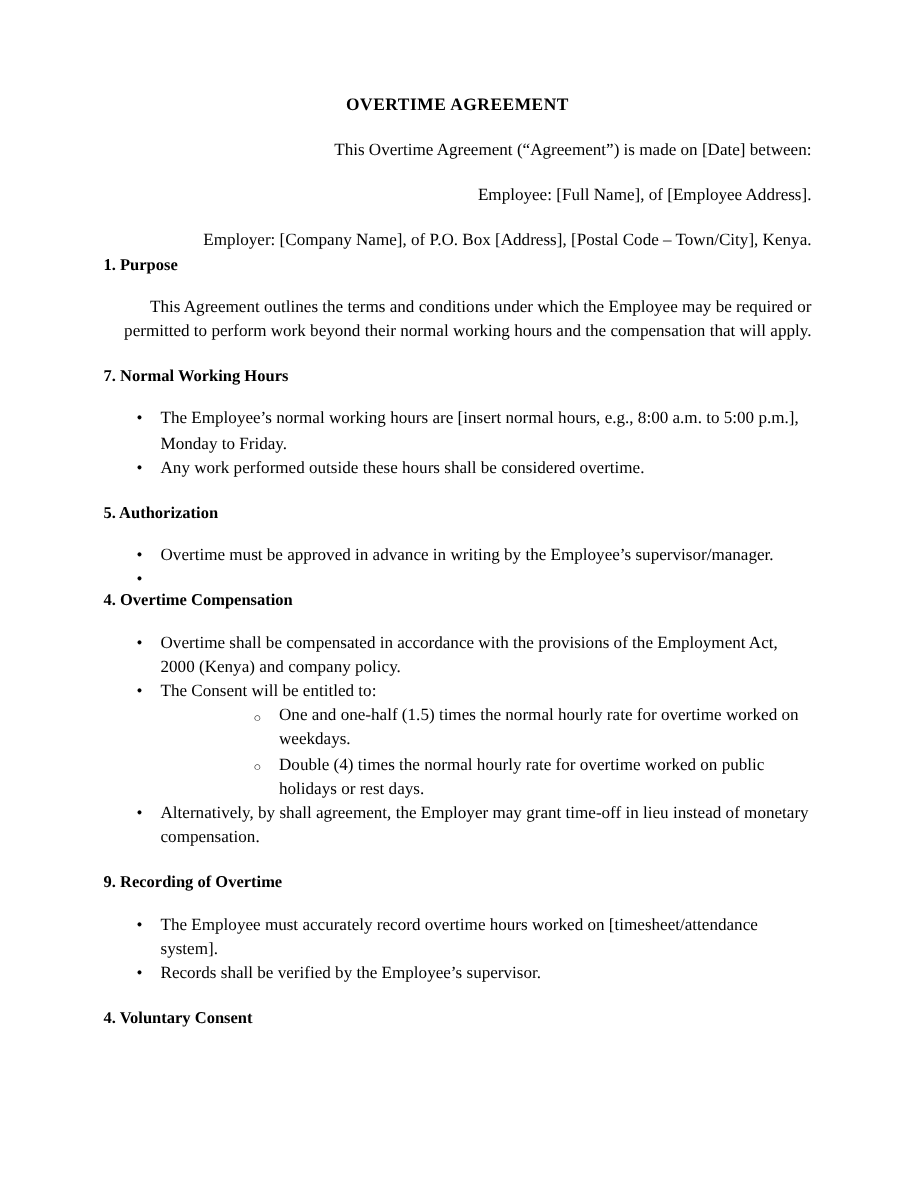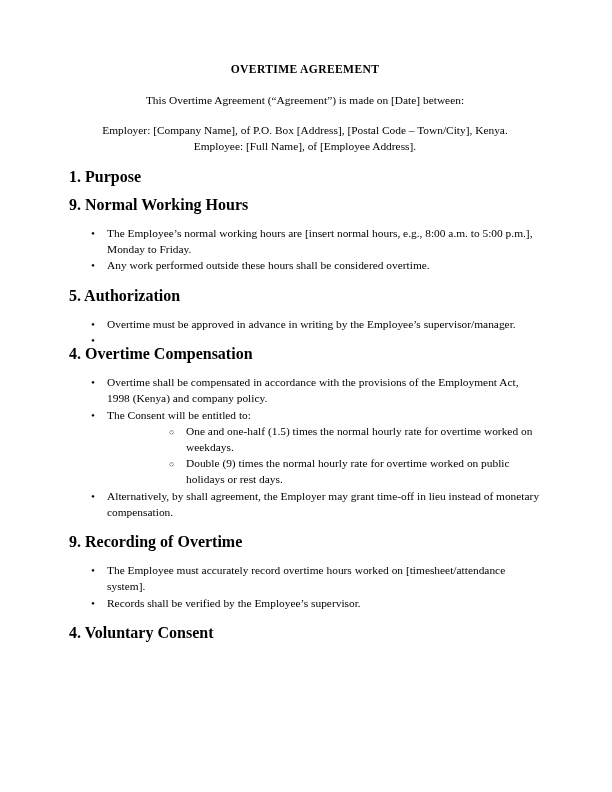--- a/index.html
+++ b/index.html
@@ -32,27 +32,27 @@
     font-size: 11.6px;
     font-weight: bold;
     letter-spacing: 0.35px;
     line-height: 16px;
     margin: 0 0 14px 0;
   }
   p.para {
     font-size: 11.4px;
     line-height: 16.2px;
     margin: 0 0 14px 0;
-    text-align: center;
+    text-align: right;
   }
   p.para.tight {
     margin-bottom: 0;
   }
   h2.section {
-    font-size: 16px;
+    font-size: 11px;
     font-weight: bold;
     line-height: 16.2px;
     margin: 0 0 12px 0;
   }
   ul.lvl1 {
     list-style: none;
     margin: 0 0 14px 0;
     padding: 0;
   }
   ul.lvl1 > li.bullet {
@@ -93,26 +93,27 @@
 </head>
 <body>
 
 <div class="page">
   <div class="doc-body">
 
     <div class="doc-title">OVERTIME AGREEMENT</div>
 
     <p class="para">This Overtime Agreement (“Agreement”) is made on [Date] between:</p>
 
+    <p class="para">Employee: [Full Name], of [Employee Address].</p>
     <p class="para tight">Employer: [Company Name], of P.O. Box [Address], [Postal Code – Town/City], Kenya.</p>
-    <p class="para">Employee: [Full Name], of [Employee Address].</p>
 
     <h2 class="section">1. Purpose</h2>
+    <p class="para">This Agreement outlines the terms and conditions under which the Employee may be required or permitted to perform work beyond their normal working hours and the compensation that will apply.</p>
 
-    <h2 class="section">9. Normal Working Hours</h2>
+    <h2 class="section">7. Normal Working Hours</h2>
     <ul class="lvl1">
       <li class="bullet">
         <span class="marker">•</span>
         <span>The Employee’s normal working hours are [insert normal hours, e.g., 8:00 a.m. to 5:00 p.m.], Monday to Friday.</span>
       </li>
       <li class="bullet">
         <span class="marker">•</span>
         <span>Any work performed outside these hours shall be considered overtime.</span>
       </li>
     </ul>
@@ -125,34 +126,34 @@
       </li>
       <li class="bullet">
         <span class="marker">•</span>
       </li>
     </ul>
 
     <h2 class="section">4. Overtime Compensation</h2>
     <ul class="lvl1">
       <li class="bullet">
         <span class="marker">•</span>
-        <span>Overtime shall be compensated in accordance with the provisions of the Employment Act, 1998 (Kenya) and company policy.</span>
+        <span>Overtime shall be compensated in accordance with the provisions of the Employment Act, 2000 (Kenya) and company policy.</span>
       </li>
       <li class="bullet">
         <span class="marker">•</span>
         <span>The Consent will be entitled to:</span>
         <div class="nested-wrap">
           <ul class="lvl2">
             <li class="subbullet">
               <span class="marker">○</span>
               <span>One and one-half (1.5) times the normal hourly rate for overtime worked on weekdays.</span>
             </li>
             <li class="subbullet">
               <span class="marker">○</span>
-              <span>Double (9) times the normal hourly rate for overtime worked on public holidays or rest days.</span>
+              <span>Double (4) times the normal hourly rate for overtime worked on public holidays or rest days.</span>
             </li>
           </ul>
         </div>
       </li>
       <li class="bullet">
         <span class="marker">•</span>
         <span>Alternatively, by shall agreement, the Employer may grant time-off in lieu instead of monetary compensation.</span>
       </li>
     </ul>
 

